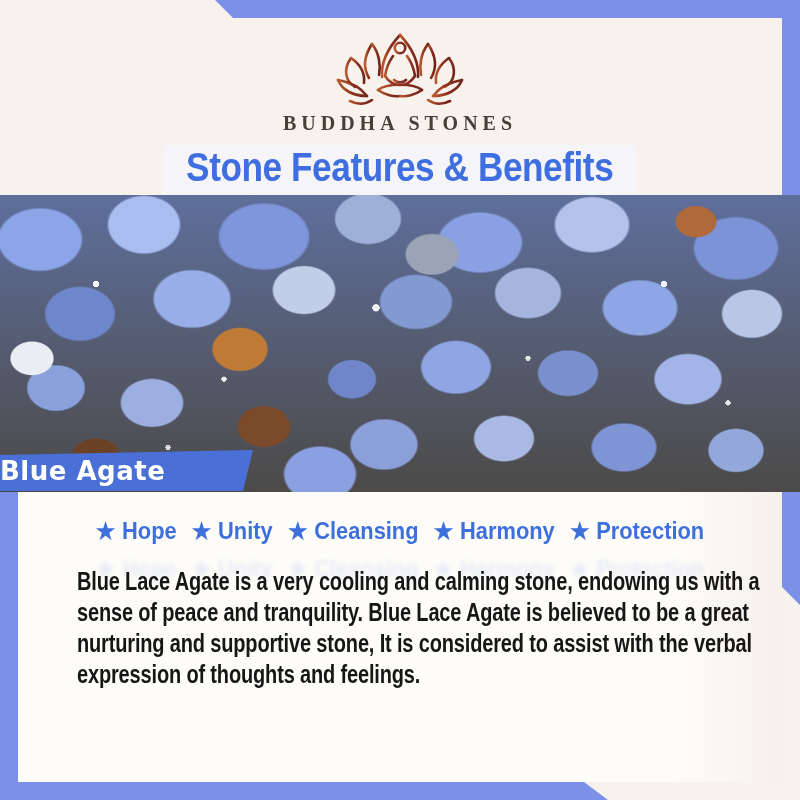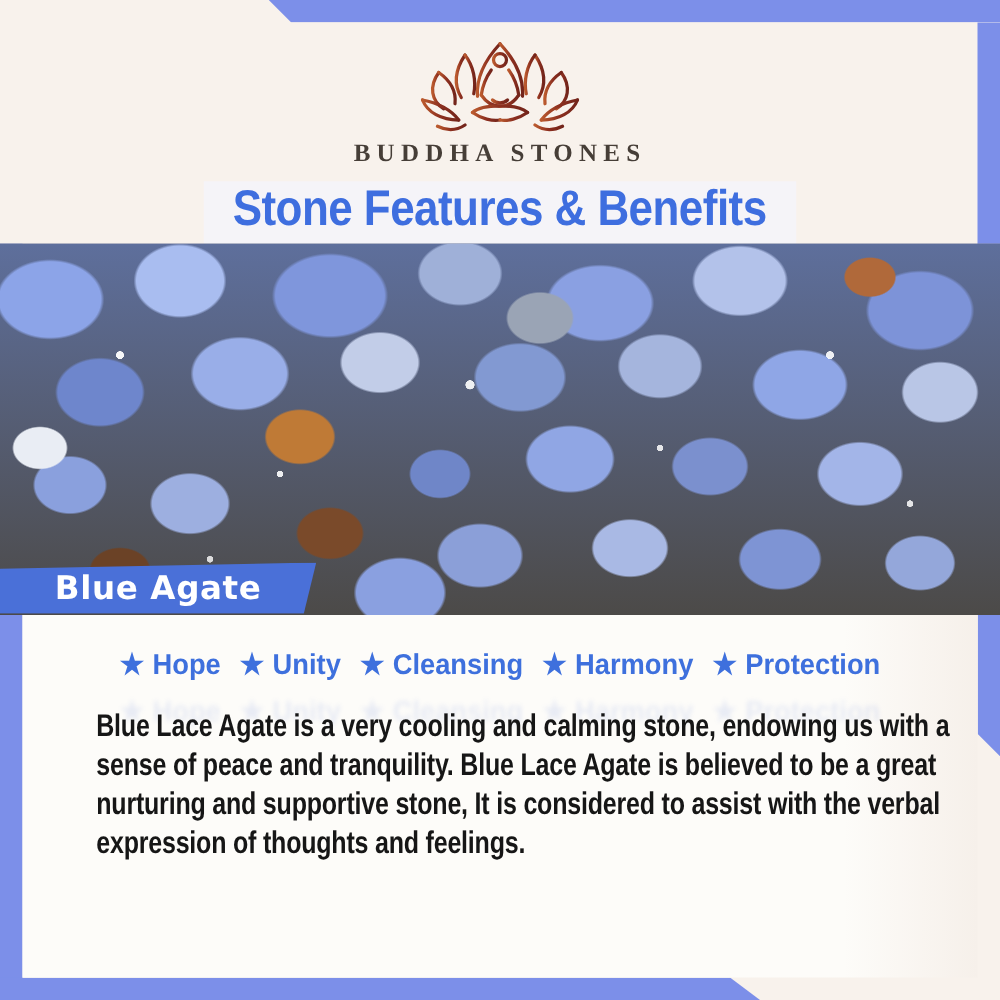--- a/index.html
+++ b/index.html
@@ -76,21 +76,21 @@
       radial-gradient(ellipse 56px 42px at 48% 84%,#8b9fd8 0 58%,transparent 62%),
       radial-gradient(ellipse 50px 38px at 63% 82%,#a9b9e4 0 58%,transparent 62%),
       radial-gradient(ellipse 54px 40px at 78% 85%,#7e94d4 0 58%,transparent 62%),
       radial-gradient(ellipse 46px 36px at 92% 86%,#94a7da 0 58%,transparent 62%),
       radial-gradient(ellipse 60px 46px at 40% 94%,#8aa0e0 0 58%,transparent 62%),
       linear-gradient(180deg,#5e6f9c,#4c4a48);
   }
   
   .stone-ribbon{
     position:absolute;left:0;top:450px;width:253px;height:41px;
-    background:#4a70d8;display:flex;align-items:center;justify-content:center;
+    background:#4a70d8;display:flex;align-items:center;justify-content:flex-start;
     clip-path:polygon(0 5px,253px 0,243px 41px,0 41px);
   }
   .stone-ribbon span{
     font-family:"DejaVu Sans",sans-serif;font-size:26px;font-weight:bold;color:#ffffff;
     letter-spacing:.5px;
   }
   
   .white-panel{
     position:absolute;left:18px;top:492px;width:764px;height:290px;
     background:linear-gradient(90deg,#fdfcf9 0%,#fdfcf9 86%,#f6f0ea 100%);

